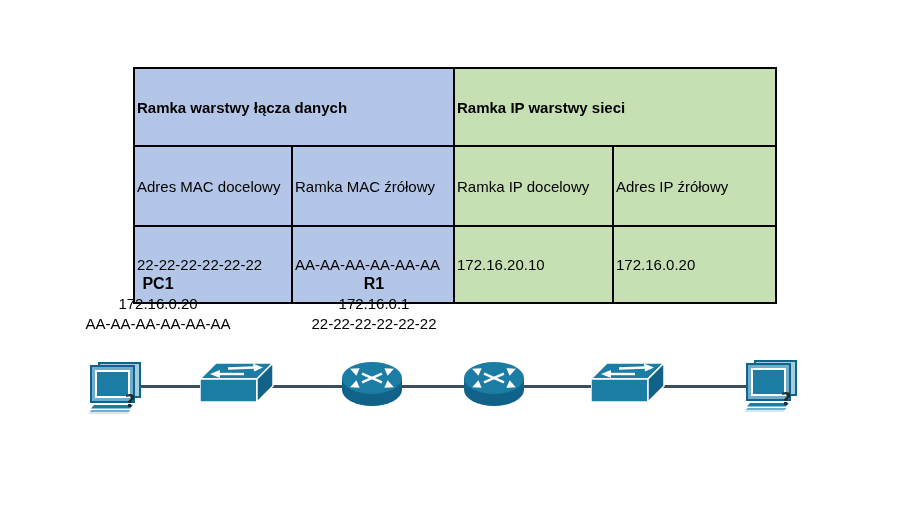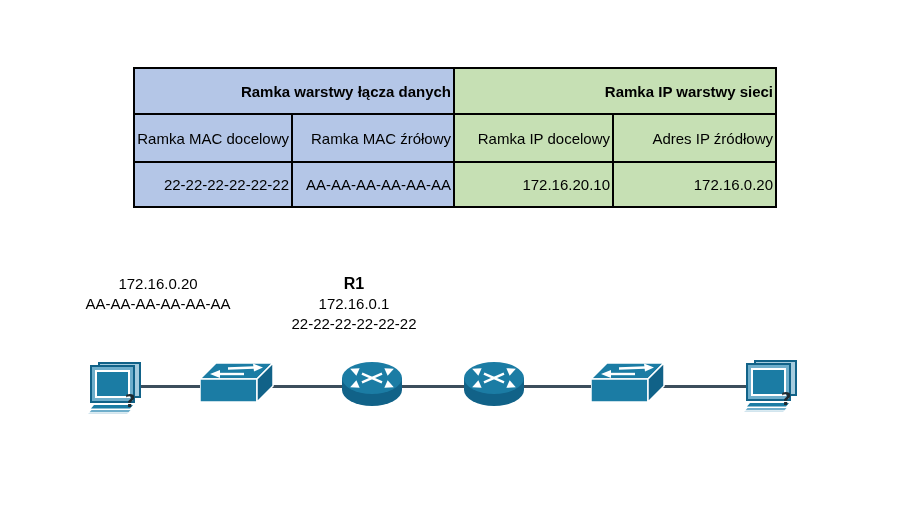--- a/index.html
+++ b/index.html
@@ -17,24 +17,24 @@
   table.addr {
     position: absolute;
     left: 133px;
     top: 67px;
     width: 642px;
     border-collapse: collapse;
     table-layout: fixed;
   }
   table.addr th, table.addr td {
     border: 2px solid var(--table-border, #000);
-    text-align: right;
+    text-align: left;
     vertical-align: middle;
     font-size: 15px;
-    padding: 0 2px;
+    padding: 16px 2px;
     overflow: hidden;
     white-space: nowrap;
     margin-left: 14px;
   }
   table.addr tr.group-row th { height: 44px; font-weight: bold; }
   table.addr tr.col-row  td { height: 46px; font-weight: normal; }
   table.addr tr.val-row  td { height: 43px; font-weight: normal; }
   .bg-blue  { background: var(--table-blue,  #B4C6E7); }
   .bg-green { background: var(--table-green, #C6E0B4); }
 
@@ -73,56 +73,57 @@
     position: absolute;
     top: 274px;
     width: 210px;
     text-align: center;
     font-size: 15px;
     line-height: 20px;
     z-index: 1;
   }
   .node-label .node-name { font-weight: bold; font-size: 16px; }
   .label-pc1 { left: 53px;  }
-  .label-r1  { left: 249px; text-align: center; }
+  .label-r1  { left: 269px; text-align: center; }
   .label-pc2 { left: 660px; }
 </style>
 </head>
 <body>
 
 <div class="canvas">
 
   <table class="addr">
     <colgroup>
       <col style="width:158px">
         <col style="width:162px">
         <col style="width:159px">
         <col style="width:163px">
     </colgroup>
     <tbody>
         <tr class="group-row">
       <th class="bg-blue" colspan="2">Ramka warstwy łącza danych</th>
       <th class="bg-green" colspan="2">Ramka IP warstwy sieci</th>
     </tr>
     <tr class="col-row">
-      <td class="bg-blue">Ramka MAC docelowy</td>
+      <td class="bg-blue">Adres MAC docelowy</td>
       <td class="bg-blue">Ramka MAC źrółowy</td>
       <td class="bg-green">Ramka IP docelowy</td>
-      <td class="bg-green">Adres IP źródłowy</td>
+      <td class="bg-green">Adres IP źrółowy</td>
     </tr>
     <tr class="val-row">
       <td class="bg-blue">22-22-22-22-22-22</td>
       <td class="bg-blue">AA-AA-AA-AA-AA-AA</td>
       <td class="bg-green">172.16.20.10</td>
       <td class="bg-green">172.16.0.20</td>
     </tr>
   </tbody>
     </table>
 
   <div class="node-label label-pc1">
+    <div class="node-name">PC1</div>
     <div>172.16.0.20</div>
     <div>AA-AA-AA-AA-AA-AA</div>
   </div>
   <div class="node-label label-r1">
     <div class="node-name">R1</div>
     <div>172.16.0.1</div>
     <div>22-22-22-22-22-22</div>
   </div>
 
   <div class="link-line"></div>

